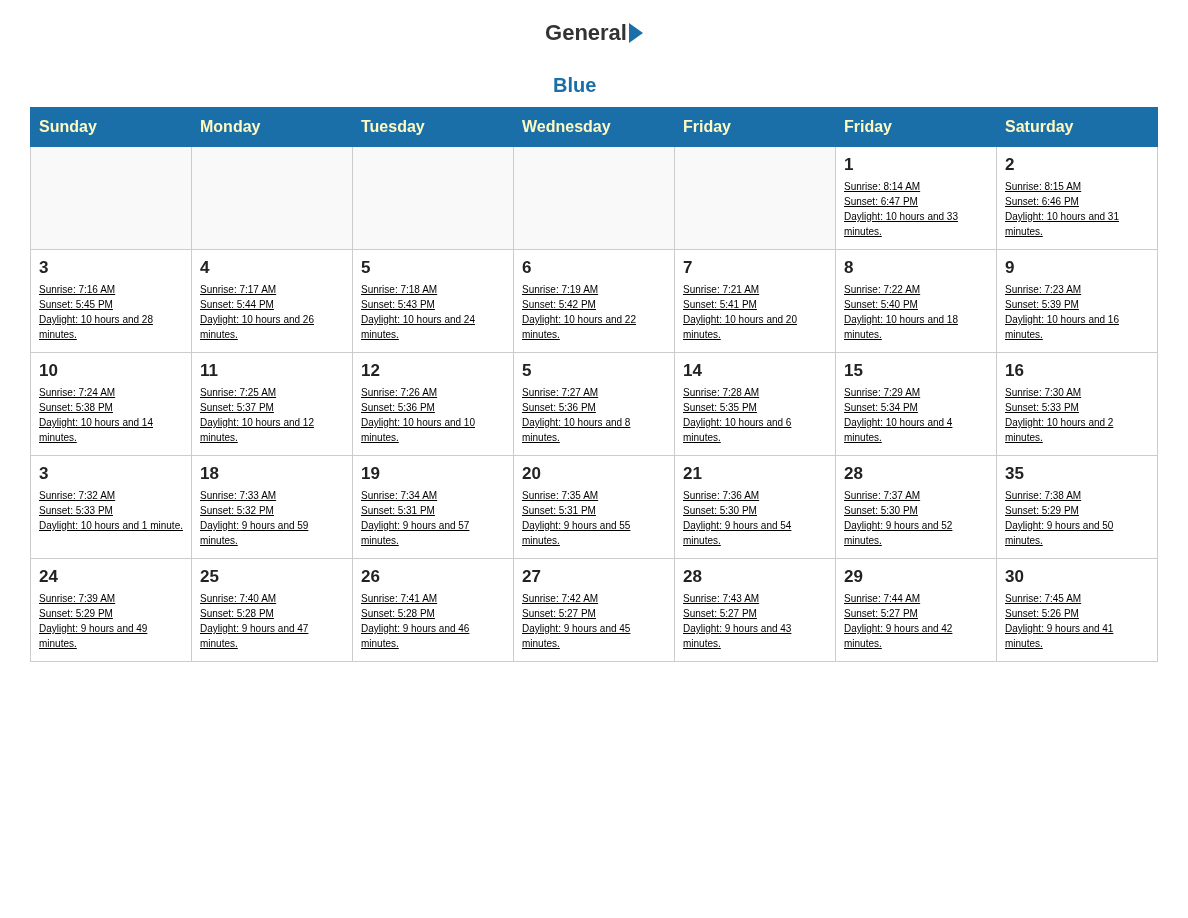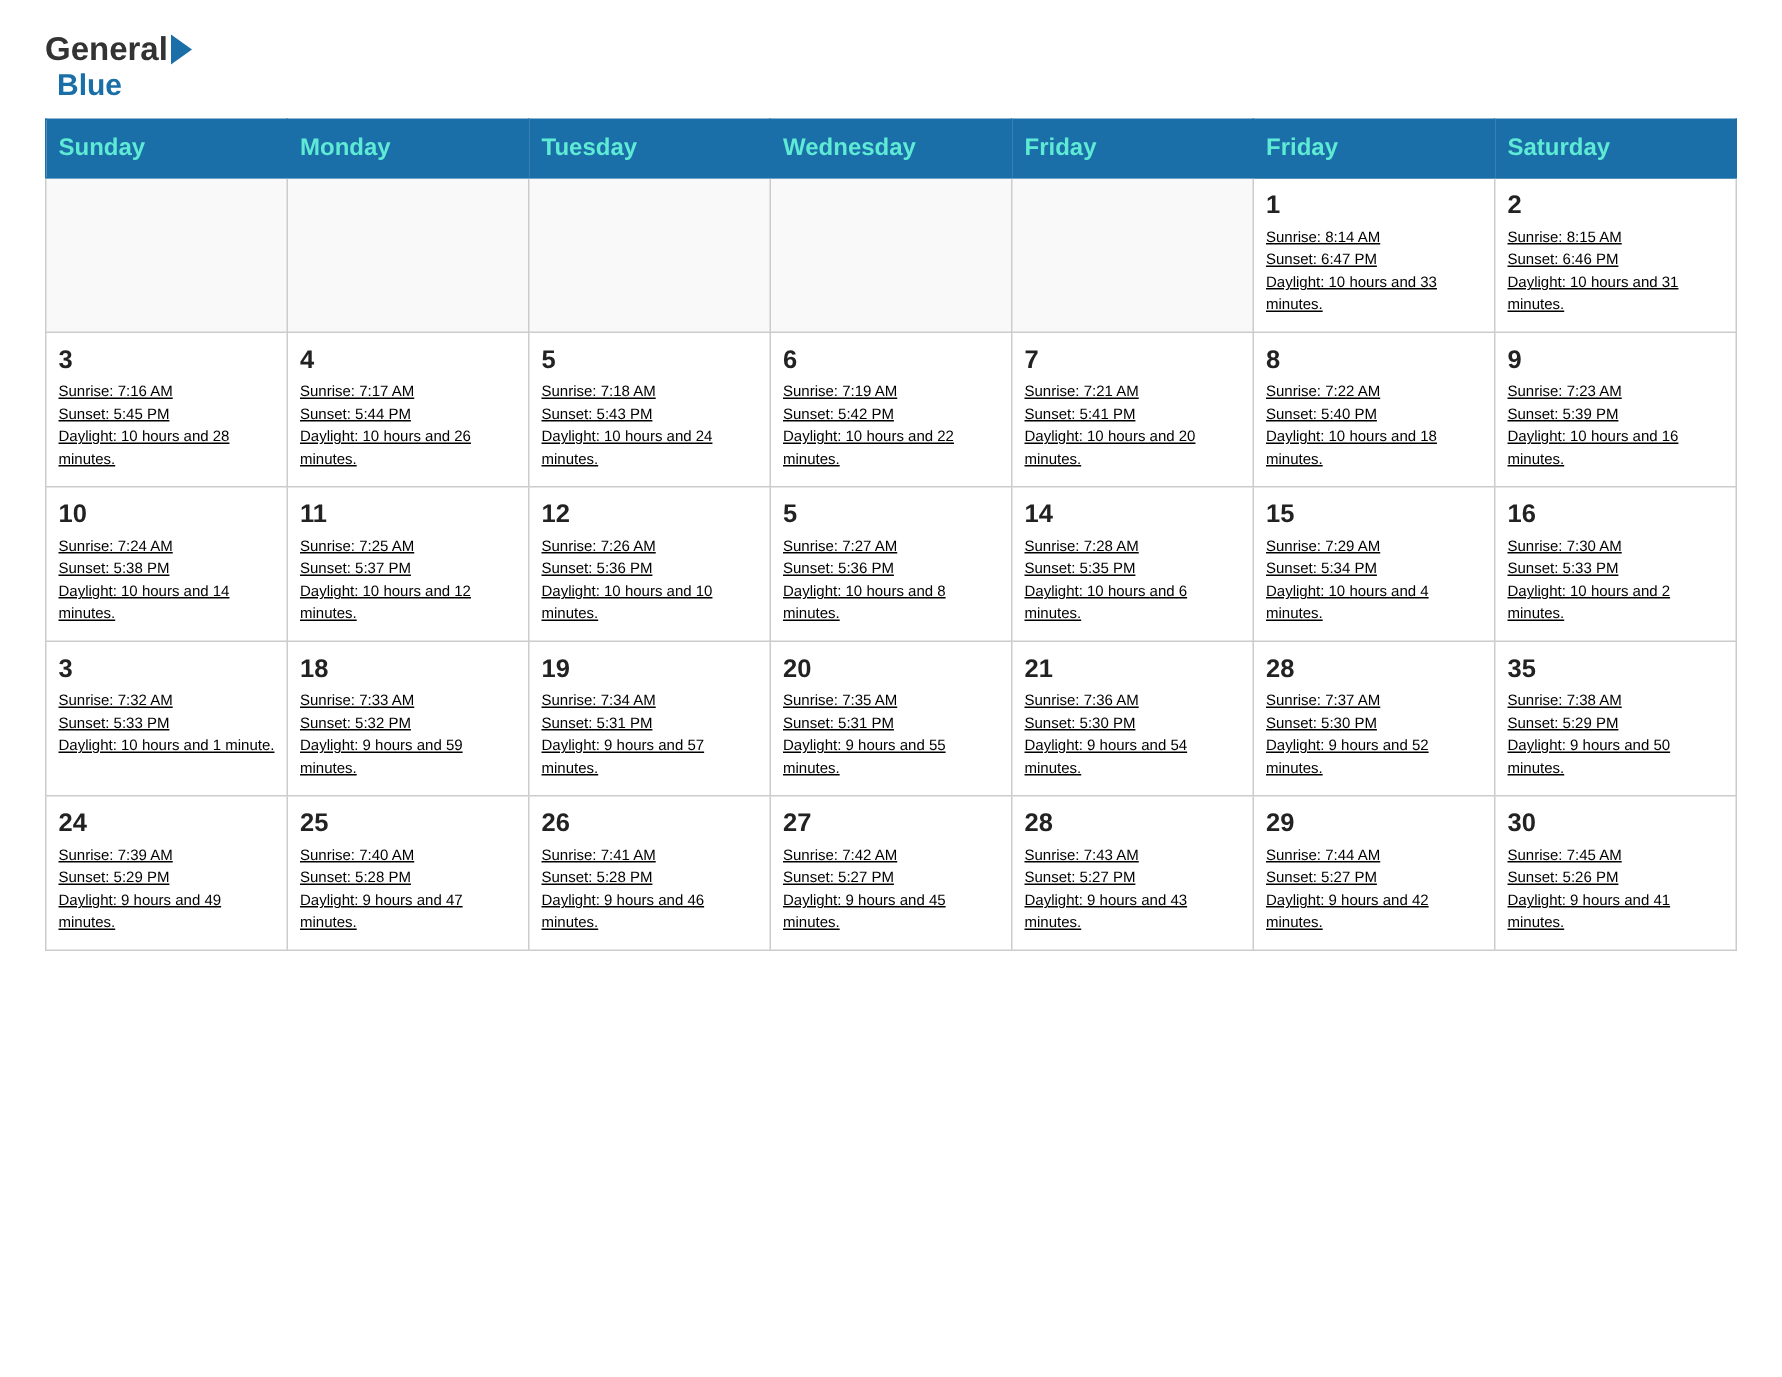--- a/index.html
+++ b/index.html
@@ -6,21 +6,21 @@
     body {
       font-family: Arial, sans-serif;
       background: #fff;
       color: #333;
       padding: 20px 30px;
       width: 1188px;
       min-height: 918px;
     }
     .header-area {
       display: flex;
-      justify-content: flex-start;
+      justify-content: center;
       align-items: flex-start;
       margin-bottom: 10px;
     }
     .logo-area {
       display: flex;
       flex-direction: column;
       align-items: flex-start;
     }
     .logo-text {
       display: flex;
@@ -56,21 +56,21 @@
       color: #555;
       margin-top: 2px;
     }
     .calendar-table {
       width: 100%;
       border-collapse: collapse;
       border: 1px solid #aaa;
     }
     .calendar-table thead tr th {
       background-color: #1a6fa8;
-      color: #5eead4;
+      color: #fef9c3;
       padding: 10px 8px;
       text-align: left;
       font-size: 16px;
       font-weight: bold;
       border: 1px solid #1a6fa8;
     }
     .calendar-table tbody tr td {
       vertical-align: top;
       padding: 8px 8px 10px 8px;
       border: 1px solid #ccc;
@@ -98,21 +98,21 @@
   </style>
 </head>
 <body>
 
 <div class="header-area">
   <div class="logo-area">
     <div class="logo-text">
       <span>General</span>
       <span class="logo-arrow"></span>
     </div>
-    <div style="margin-left:4px;">
+    <div style="margin-left:4px;margin-top:28px;">
       <span class="logo-sub">Blue</span>
     </div>
   </div>
   <div class="title-area">
     <div class="month-title"></div>
     <div class="location-title"></div>
   </div>
 </div>
 
 <table class="calendar-table">

